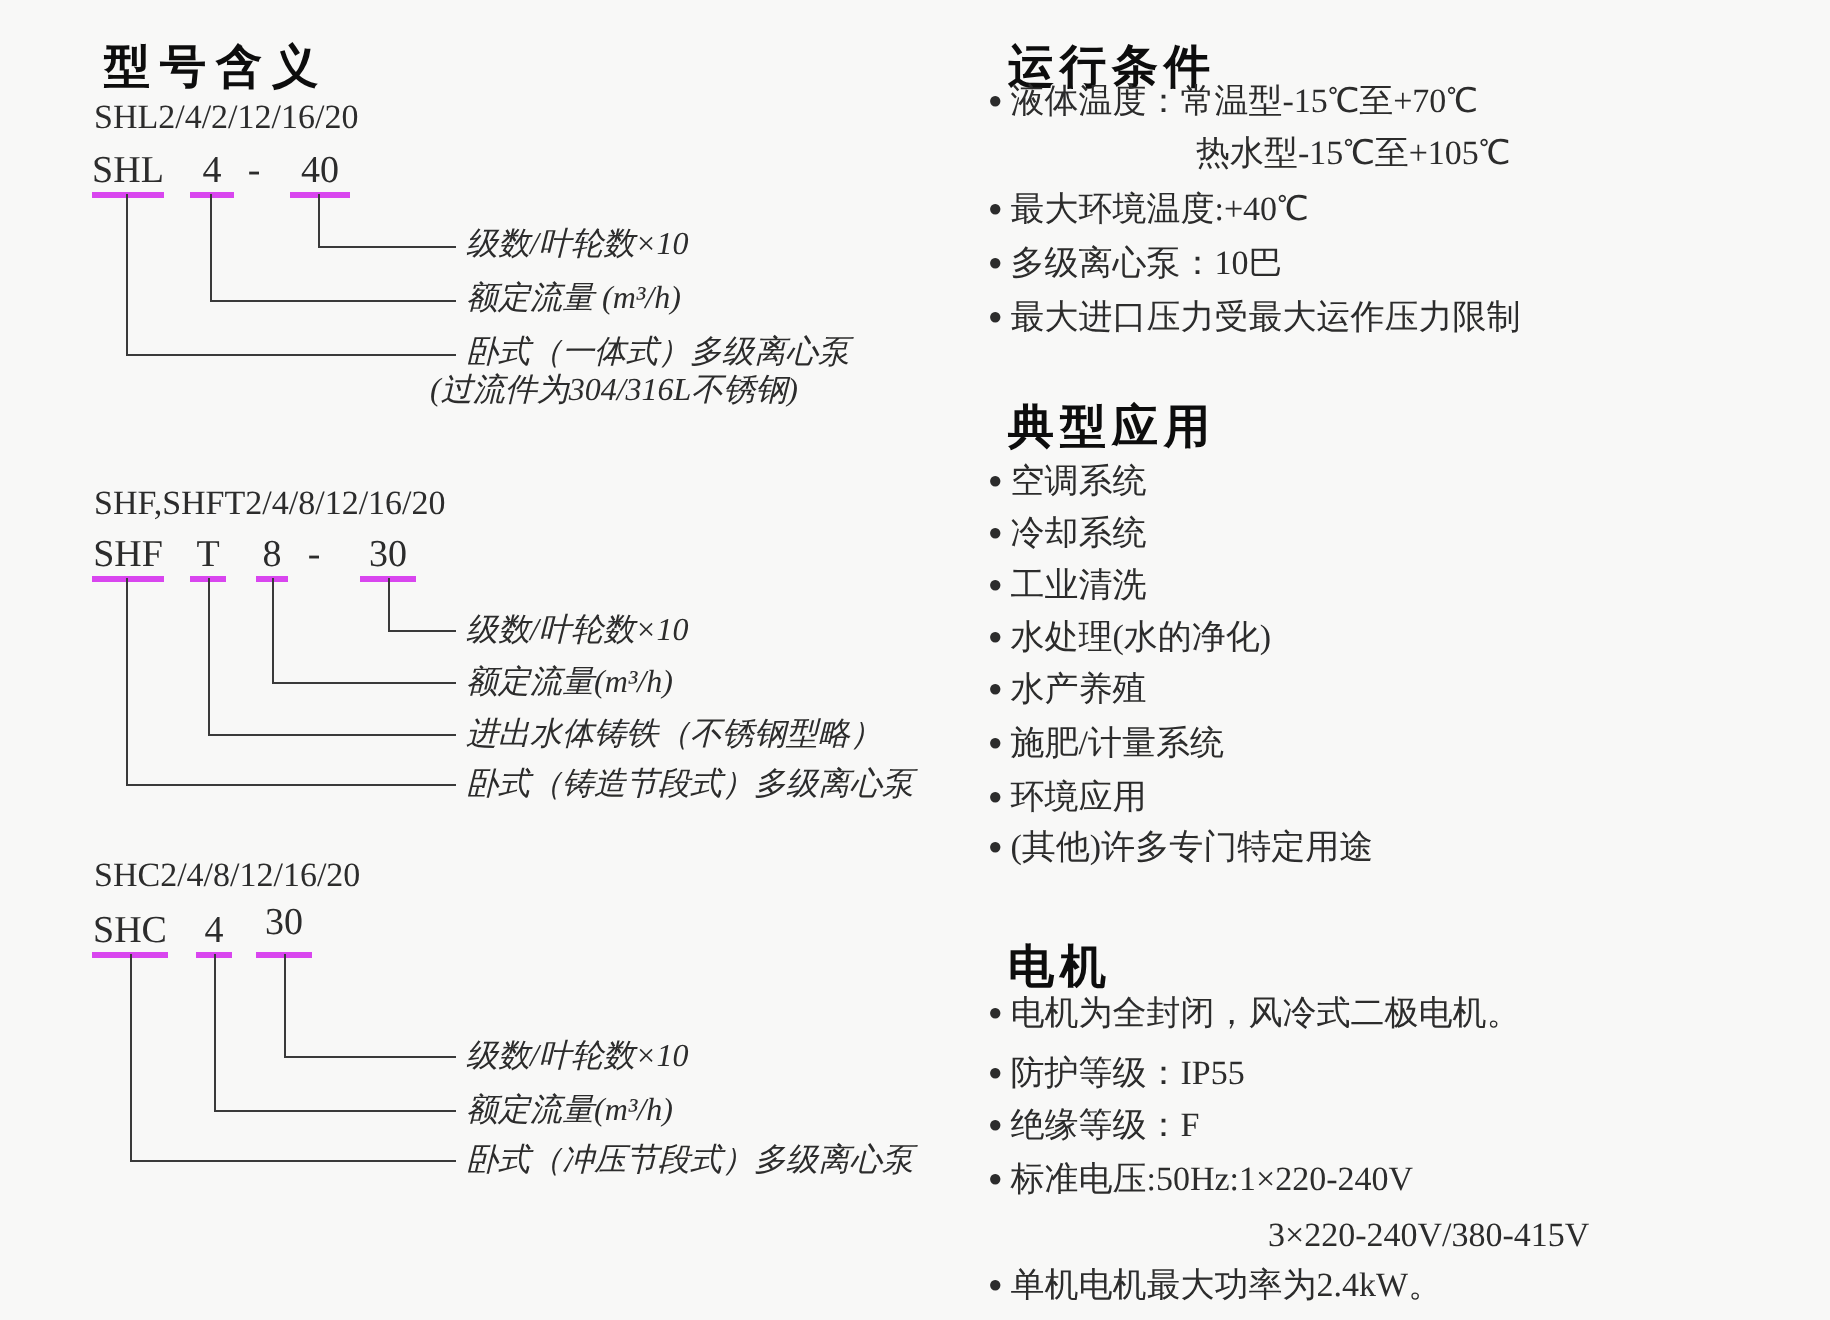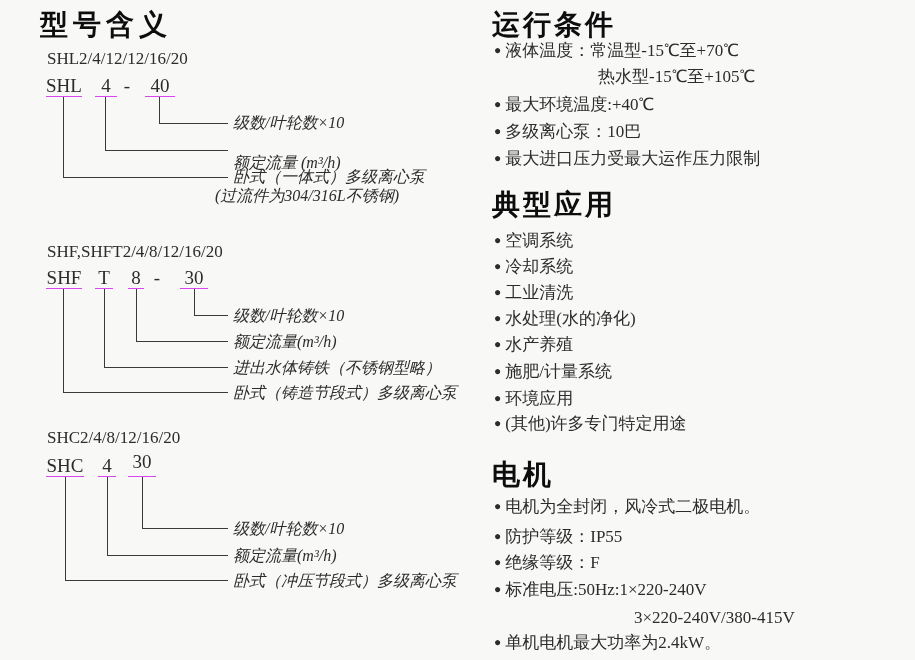--- a/index.html
+++ b/index.html
@@ -6,42 +6,42 @@
   .page{
     position:relative;
     width:915px;height:660px;
     background:#f8f8f7;
     color:#2c2c2c;
     font-family:"Liberation Serif", serif;
     overflow:hidden;
   }
   .h{
     position:absolute;
-    margin:0;
+    margin:12px;
     font-family:"Liberation Sans", sans-serif;
     font-weight:bold;
-    font-size:28px;
+    font-size:23px;
     color:#0d0d0d;
     letter-spacing:5px;
     white-space:nowrap;
   }
   .series{
     position:absolute;
     font-size:17px;
     white-space:nowrap;
   }
   .tok{
     position:absolute;
     font-size:19px;
     text-align:center;
     height:20px;
     line-height:20px;
     white-space:nowrap;
   }
-  .u{ border-bottom:1px solid #d946ef; }
+  .u{ border-bottom:3px solid #d946ef; }
   .conn{
     position:absolute;
     border-left:1px solid #3a3a3a;
     border-bottom:1px solid #3a3a3a;
   }
   .ann{
     position:absolute;
     font-size:16px;
     line-height:19px;
     white-space:nowrap;
@@ -60,32 +60,32 @@
     vertical-align:2px;
   }
 </style>
 </head>
 <body>
 
 <div class="page">
 
   <h1 class="h" style="left:40px;top:6px;">型号含义</h1>
 
-  <div class="series" style="left:47px;top:49px;">SHL2/4/12/12/16/20</div>
+  <div class="series" style="left:47px;top:49px;">SHL2/4/2/12/16/20</div>
   <span class="tok u" style="left:46px;top:76px;width:36px;">SHL</span>
   <span class="tok u" style="left:95px;top:76px;width:22px;">4</span>
   <span class="tok" style="left:120px;top:76px;width:14px;">-</span>
   <span class="tok u" style="left:145px;top:76px;width:30px;">40</span>
 
   <div class="conn" style="left:159px;top:97px;width:68px;height:26px;"></div>
   <div class="conn" style="left:105px;top:97px;width:122px;height:53px;"></div>
   <div class="conn" style="left:63px;top:97px;width:164px;height:80px;"></div>
 
   <div class="ann" style="left:233px;top:113px;">级数/叶轮数×10</div>
-  <div class="ann" style="left:233px;top:140px;margin-top:13px;">额定流量 (m³/h)</div>
+  <div class="ann" style="left:233px;top:140px;">额定流量 (m³/h)</div>
   <div class="ann" style="left:233px;top:167px;">卧式（一体式）多级离心泵</div>
   <div class="ann" style="left:215px;top:186px;">(过流件为304/316L不锈钢)</div>
 
   <div class="series" style="left:47px;top:242px;">SHF,SHFT2/4/8/12/16/20</div>
   <span class="tok u" style="left:46px;top:268px;width:36px;">SHF</span>
   <span class="tok u" style="left:95px;top:268px;width:18px;">T</span>
   <span class="tok u" style="left:128px;top:268px;width:16px;">8</span>
   <span class="tok" style="left:150px;top:268px;width:14px;">-</span>
   <span class="tok u" style="left:180px;top:268px;width:28px;">30</span>
 

